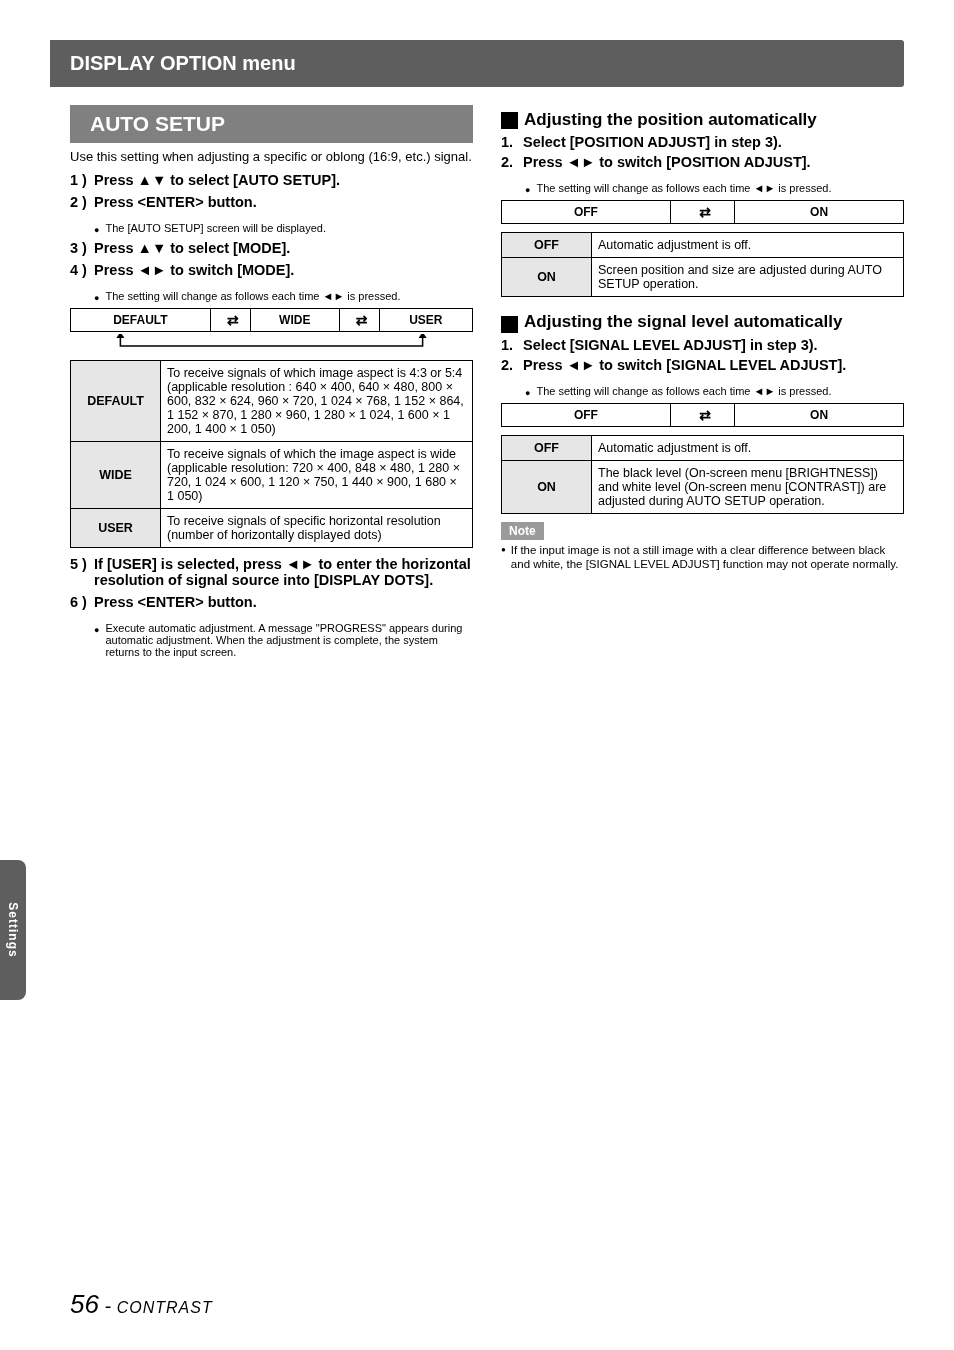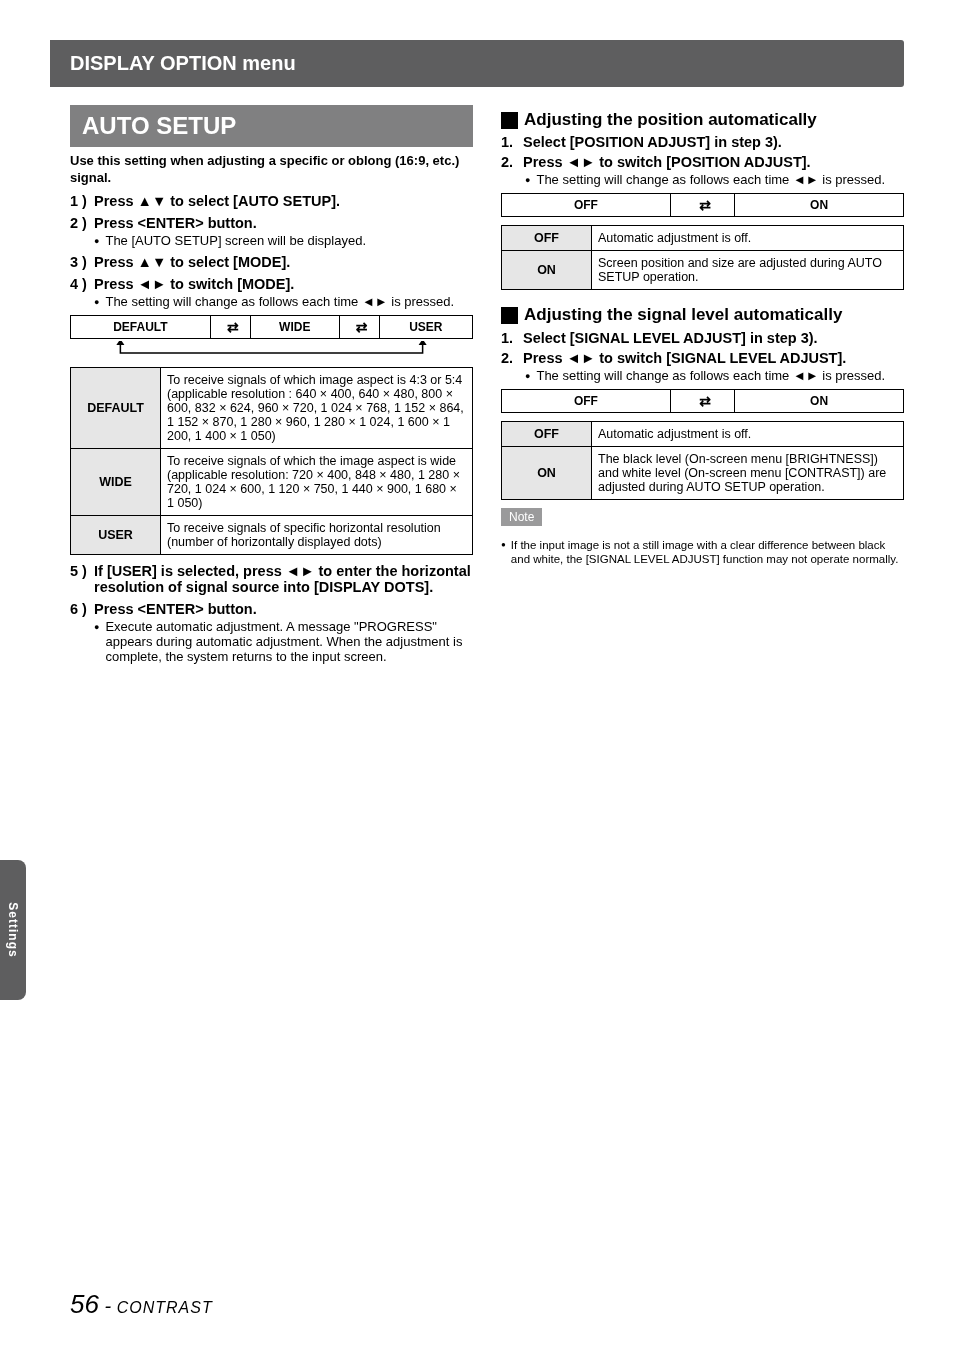--- a/index.html
+++ b/index.html
@@ -26,46 +26,46 @@
     padding-left: 20px;
   }
   .cols {
     display: flex;
     gap: 28px;
   }
   .col { flex: 1; min-width: 0; }
   .section-head {
     background: #808081;
     color: #fff;
-    font-size: 24px;
+    font-size: 21px;
     font-weight: bold;
-    padding: 7px 12px;
+    padding: 7px 20px;
     margin-bottom: 6px;
   }
-  .intro { margin-bottom: 5px; line-height: 1.3; font-weight: bold; }
+  .intro { margin-bottom: 5px; line-height: 1.3; }
   .step { font-weight: bold; font-size: 14.5px; margin-top: 6px; display:flex; }
   .step-num { width: 24px; flex-shrink:0; }
   .step-body{ display:block; }
-  .bullet { display:flex; margin-left:24px; font-weight:normal; font-size:13px; margin-top:2px;}
+  .bullet { display:flex; margin-left:24px; font-weight:normal; font-size:11px; margin-top:12px;}
   .bullet::before{ content:"\25CF"; font-size:9px; margin-right:6px; position:relative; top:3px; }
   .flow { border:1px solid #000; margin:6px 0 2px 0; width:100%; border-collapse:collapse; font-size:12px; text-align:center;}
   .flow td{ padding:3px 4px; font-weight:bold;}
   .flow td.sep{ border-left:1px solid #000; border-right:1px solid #000; width:40px;}
   .flow-ret { position:relative; height:20px; margin-bottom:6px;}
   .flow-ret svg{ width:100%; height:20px; }
   table.desc { border:1px solid #000; border-collapse:collapse; width:100%; font-size:12.5px; margin-top:4px;}
   table.desc td { border:1px solid #000; padding:5px 6px; vertical-align:middle;}
   table.desc td.k { background:#e6e6e6; font-weight:bold; text-align:center; width:90px;}
   .sub-hd { display:flex; align-items:flex-start; margin-top:4px; margin-bottom:4px;}
   .sub-hd .sq{ width:17px; height:17px; background:#000; margin-right:6px; flex-shrink:0; margin-top:3px;}
   .sub-hd .tx{ font-size:17px; font-weight:bold; line-height:1.25;}
   .nstep{ font-weight:bold; font-size:14.5px; margin-top:4px; display:flex;}
   .nstep .nn{ width:22px; flex-shrink:0;}
-  .note-lbl{ display:inline-block; background:#9a9a9b; color:#fff; padding:2px 8px; font-size:12px; margin-top:8px;}
-  .note-body{ display:flex; font-size:11.5px; margin-top:12px; line-height:1.3;}
+  .note-lbl{ display:inline-block; background:#9a9a9b; color:#fff; padding:2px 8px; font-size:12px; margin-top:8px;font-weight:bold;}
+  .note-body{ display:flex; font-size:11.5px; margin-top:3px; line-height:1.3;}
   .note-body::before{ content:"\25CF"; font-size:8px; margin-right:5px; position:relative; top:2px;}
   .side-tab{
     position:absolute;
     left:0;
     top:860px;
     width:26px;
     height:140px;
     background:#5e5e5f;
     color:#fff;
     font-size:12px;
@@ -202,21 +202,21 @@
         <td class="k">OFF</td>
         <td>Automatic adjustment is off.</td>
       </tr>
       <tr>
         <td class="k">ON</td>
         <td>Screen position and size are adjusted during AUTO SETUP operation.</td>
       </tr>
     </tbody>
       </table>
 
-    <div class="sub-hd" style="margin-top:14px;">
+    <div class="sub-hd" style="margin-top:14px;align-items:flex-end;">
       <span class="sq"></span>
       <span class="tx">Adjusting the signal level automatically</span>
     </div>
     <div class="nstep">
       <span class="nn">1.</span>
       <span>Select [SIGNAL LEVEL ADJUST] in step 3).</span>
     </div>
     <div class="nstep">
       <span class="nn">2.</span>
       <span>Press ◄► to switch [SIGNAL LEVEL ADJUST].</span>

